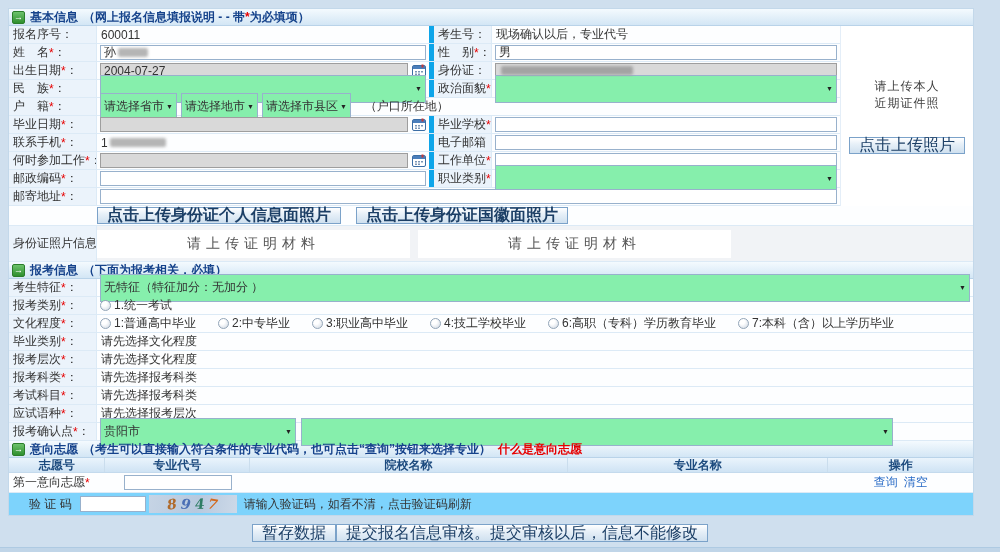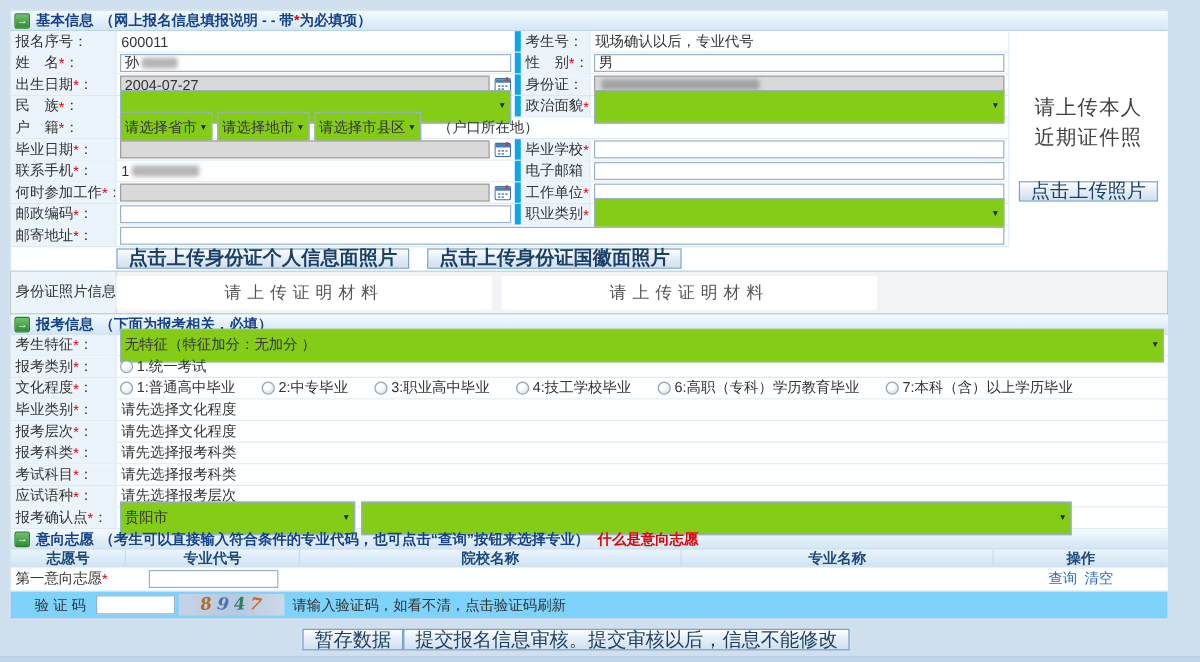--- a/index.html
+++ b/index.html
@@ -16,31 +16,31 @@
 .lab2{width:63px;border-left:5px solid #0ea5e9}
 .f1{width:332px;flex:none;padding:0 3px;display:flex;align-items:center}
 .f2{flex:1;min-width:0;padding:0 3px;display:flex;align-items:center}
 .fwide{flex:1;min-width:0;padding:0 3px;display:flex;align-items:center}
 .f2full{flex:1;min-width:0;display:flex;align-items:center;padding:0 3px}
 .dwrap{display:flex;align-items:center;width:100%}
 .dwrap .tbox{flex:1}
 .cal{margin-left:4px;display:flex;cursor:pointer}
 .tbox{height:15px;background:#fff;border:1px solid #98b1cc;display:flex;align-items:center;padding:0 3px;width:100%;overflow:hidden;white-space:nowrap}
 .tbox.dis{background:#d9d9d9;border-color:#9e9e9e}
-.sel{height:28px;background:#84cc16;border:1px solid #98b1cc;display:flex;align-items:center;padding:0 3px;width:100%;overflow:hidden;white-space:nowrap;cursor:default}
+.sel{height:28px;background:#86efac;border:1px solid #98b1cc;display:flex;align-items:center;padding:0 3px;width:100%;overflow:hidden;white-space:nowrap;cursor:default}
 .arr{margin-left:auto;font-size:7px;color:#222;flex:none;padding-left:2px}
 .stat{display:flex;align-items:center;padding-left:1px;white-space:nowrap}
 .blur{display:inline-block;height:9px;border-radius:2px;background:#b5b5b5;filter:blur(1.6px);margin-left:2px}
 .b-tail{width:30px}
 .b-tail-long{width:56px}
 .b-full{width:132px;background:#a3a3a3}
 .s1top{display:flex}
 .s1rows{flex:1;min-width:0}
 .photo-panel{width:133px;flex:none;border-left:1px solid #e4eef8;background:#fff;display:flex;flex-direction:column;align-items:center;padding-top:52px}
-.pp-text{font-family:"DejaVu Serif","Liberation Serif",serif;font-size:17px;color:#404040;text-align:center;line-height:1.45;letter-spacing:1px}
+.pp-text{font-family:"DejaVu Serif","Liberation Serif",serif;font-size:12px;color:#404040;text-align:center;line-height:1.45;letter-spacing:1px}
 .pp-btn{margin-top:24px}
 .hk{display:flex;align-items:center;gap:4px;padding:0 3px;flex:1;min-width:0}
 .hk .sel{width:auto;flex:none}
 .hk0{width:88px}.hk1{width:163px}.hk2{width:160px}
 .hknote{margin-left:10px;white-space:nowrap}
 .uprow{display:flex;gap:15px;padding-left:88px;align-items:center;height:20px;border-bottom:1px solid #dceaf6;background:#fdfeff}
 .btn{border:1px solid #7ba2c9;background:linear-gradient(#ffffff,#e7f0f8 40%,#cfe0ef);color:#1c3f66;display:inline-flex;align-items:center;justify-content:center;padding:0 9px;height:17px;cursor:pointer;white-space:nowrap;font-size:16px}
 .upbtn{font-weight:bold}
 .idrow{display:flex;border-bottom:1px solid #dceaf6;background:#14532d;height:36px}
 .idboxes{flex:1;min-width:0;background:#f1f3f6;display:flex;align-items:center;gap:8px;padding:3px 6px 3px 0}

